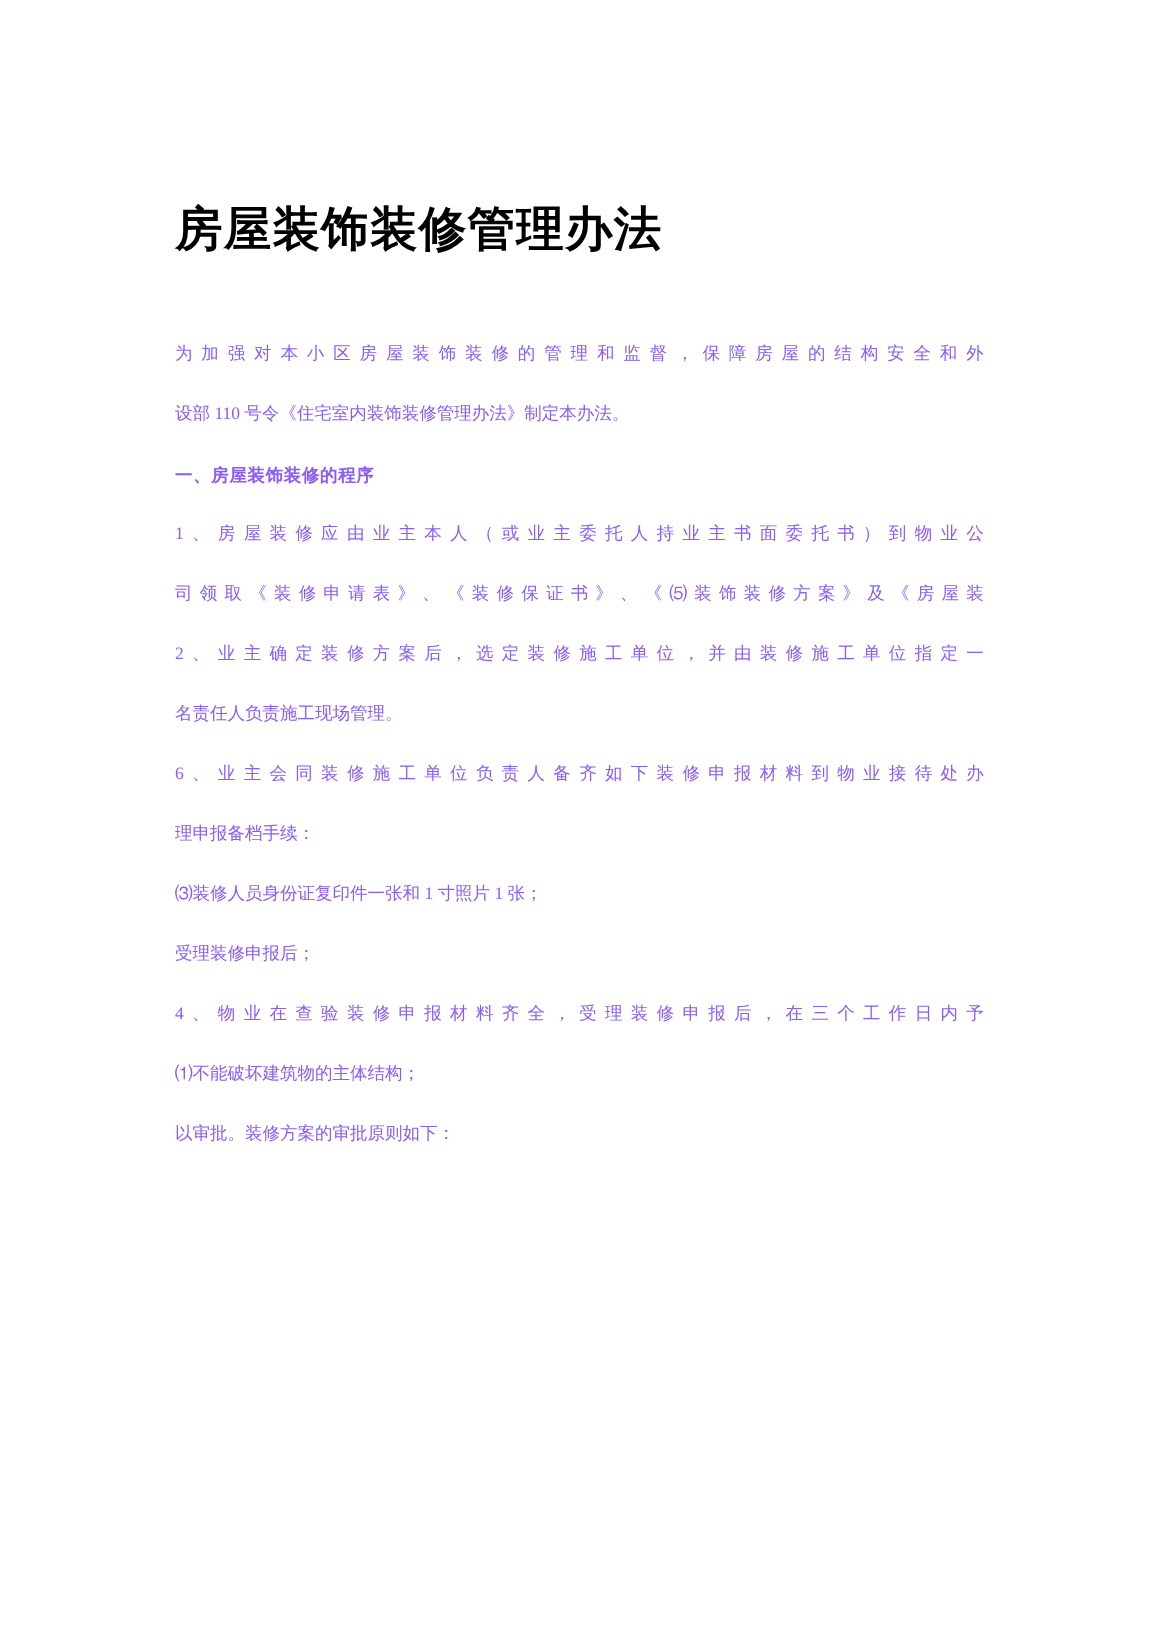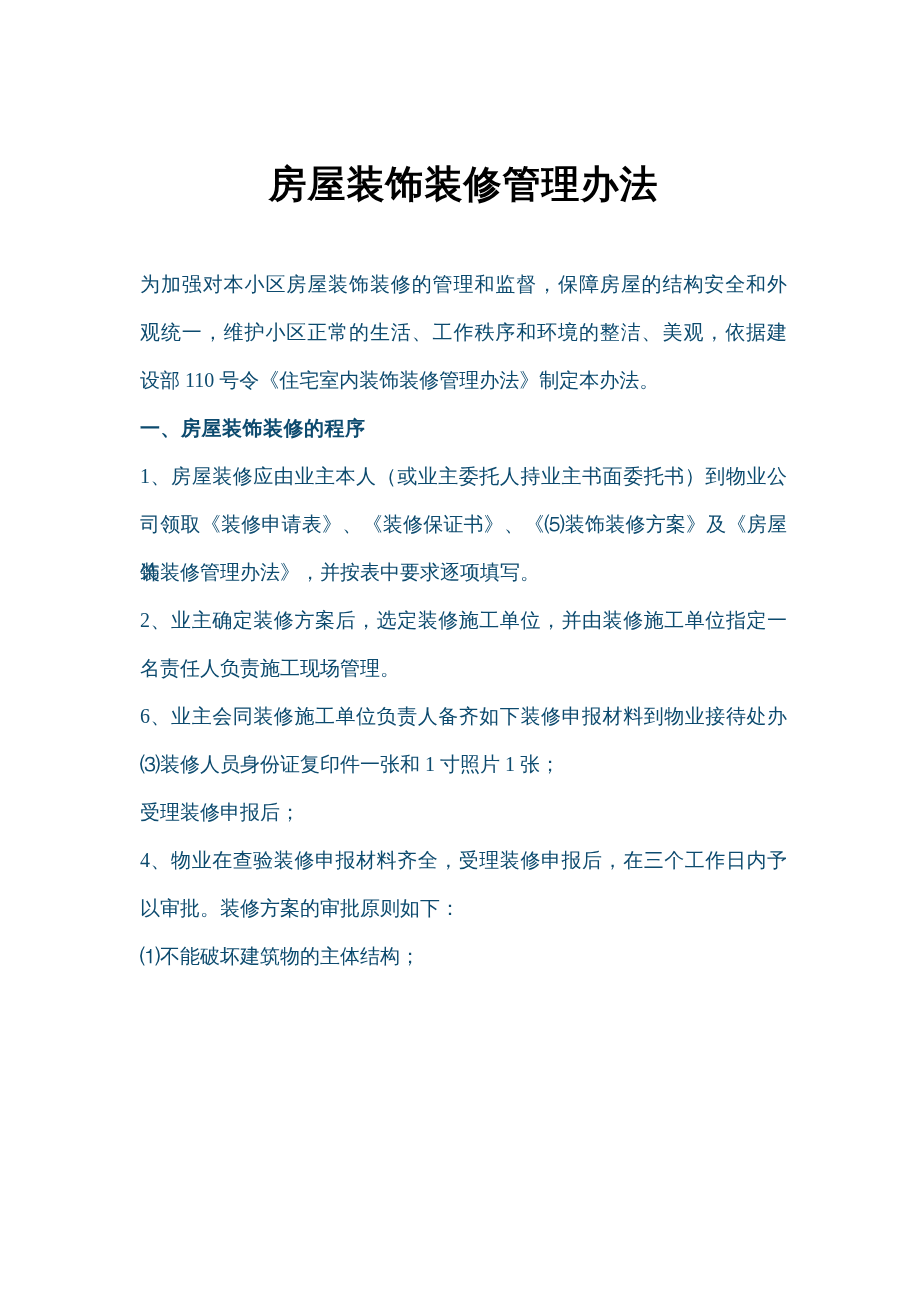--- a/index.html
+++ b/index.html
@@ -19,31 +19,30 @@
   }
   .doc-title {
     font-family: "Liberation Sans", "DejaVu Sans", sans-serif;
     font-weight: 700;
     font-size: 38px;
     line-height: 40px;
     letter-spacing: 1px;
     margin: 0 0 56px 0;
     color: #000000;
     white-space: nowrap;
-    text-align: center;
   }
   .doc-body {
     width: 647px;
   }
   .text-line {
     font-family: "Liberation Serif", "DejaVu Serif", serif;
-    font-size: 20px;
+    font-size: 14px;
     line-height: 48px;
     height: 48px;
-    color: #0c4a6e;
+    color: #8b5cf6;
     white-space: nowrap;
     overflow: visible;
   }
   .text-line.fill {
     white-space: normal;
     text-align: justify;
     text-align-last: justify;
     text-justify: inter-character;
   }
   .text-line.heading {
@@ -52,28 +51,27 @@
     letter-spacing: 0.5px;
   }
 </style>
 </head>
 <body>
 
 <div class="page">
   <h1 class="doc-title">房屋装饰装修管理办法</h1>
   <div class="doc-body" id="doc-body">
       <div class="text-line fill">为加强对本小区房屋装饰装修的管理和监督，保障房屋的结构安全和外</div>
-      <div class="text-line fill">观统一，维护小区正常的生活、工作秩序和环境的整洁、美观，依据建</div>
       <div class="text-line">设部 110 号令《住宅室内装饰装修管理办法》制定本办法。</div>
       <div class="text-line heading">一、房屋装饰装修的程序</div>
       <div class="text-line fill">1、房屋装修应由业主本人（或业主委托人持业主书面委托书）到物业公</div>
       <div class="text-line fill">司领取《装修申请表》、《装修保证书》、《⑸装饰装修方案》及《房屋装</div>
-      <div class="text-line">饰装修管理办法》，并按表中要求逐项填写。</div>
       <div class="text-line fill">2、业主确定装修方案后，选定装修施工单位，并由装修施工单位指定一</div>
       <div class="text-line">名责任人负责施工现场管理。</div>
       <div class="text-line fill">6、业主会同装修施工单位负责人备齐如下装修申报材料到物业接待处办</div>
+      <div class="text-line">理申报备档手续：</div>
       <div class="text-line">⑶装修人员身份证复印件一张和 1 寸照片 1 张；</div>
       <div class="text-line">受理装修申报后；</div>
       <div class="text-line fill">4、物业在查验装修申报材料齐全，受理装修申报后，在三个工作日内予</div>
+      <div class="text-line">⑴不能破坏建筑物的主体结构；</div>
       <div class="text-line">以审批。装修方案的审批原则如下：</div>
-      <div class="text-line">⑴不能破坏建筑物的主体结构；</div>
     </div>
 </div>
 
 </body></html>

